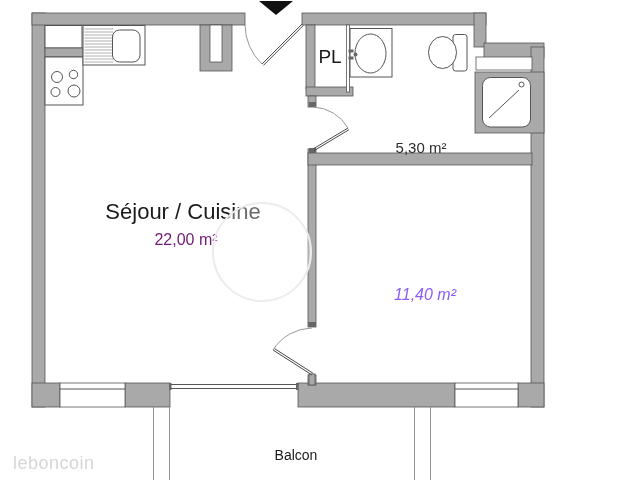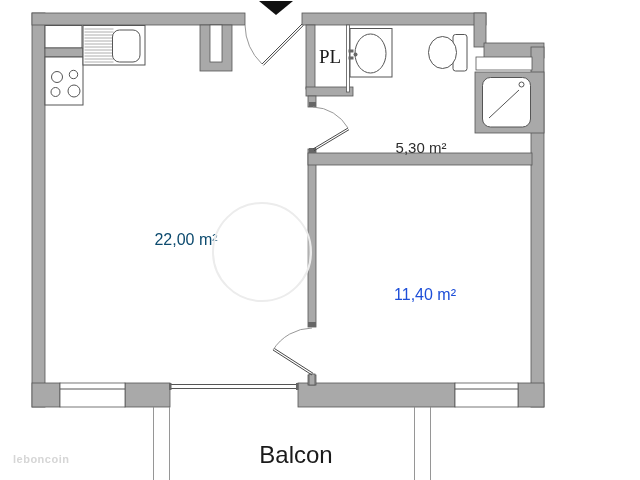--- a/index.html
+++ b/index.html
@@ -21,35 +21,35 @@
   .thin  { stroke:#8a8a8a; stroke-width:.9; fill:none; }
   .leaf  { stroke:#4a4a4a; stroke-width:1; fill:none; }
   .arc   { stroke:#999999; stroke-width:1; fill:none; }
   .dark  { fill:#666666; }
   .arrow { fill:#111111; }
   .lbl {
     position:absolute; transform:translate(-50%,-50%);
     color:var(--text); white-space:nowrap; line-height:1;
   }
   .lbl-sejour  { left:183px; top:212px; font-size:22px; }
-  .lbl-sejour-area { left:186px; top:240px; font-size:16px; color:#0c4a6e; }
+  .lbl-sejour-area { left:186px; top:240px; font-size:16px; color:#701a75; }
   .lbl-chambre { left:425px; top:264px; font-size:21px; }
-  .lbl-chambre-area { left:425px; top:295px; font-size:16px; color:#1d4ed8; }
+  .lbl-chambre-area { left:425px; top:295px; font-size:16px; color:#8b5cf6;font-style:italic; }
   .lbl-sde     { left:420px; top:97px;  font-size:20px; }
   .lbl-sde-area{ left:421px; top:147px; font-size:15px; color:#2e2e2e; }
-  .lbl-pl      { left:330px; top:56px;  font-size:19px;font-family:Liberation Serif, serif; }
-  .lbl-balcon  { left:296px; top:455px; font-size:24px; }
+  .lbl-pl      { left:330px; top:56px;  font-size:19px; }
+  .lbl-balcon  { left:296px; top:455px; font-size:14px; }
   .wm-ring {
     position:absolute; left:212px; top:202px; width:100px; height:100px;
     border:2px solid #ececec; border-radius:50%;
     background:rgba(255,255,255,.35); pointer-events:none;
   }
   .wm-brand {
     position:absolute; left:13px; top:454px; transform:none;
-    font-size:11px; font-weight:bold; letter-spacing:.5px;
+    font-size:18px; font-weight:normal; letter-spacing:.5px;
     color:var(--watermark); pointer-events:none;
   }
 </style>
 </head>
 <body>
 
 <div class="plan">
   <svg width="640" height="480" viewBox="0 0 640 480">
 
     <g>
@@ -175,20 +175,21 @@
     </g>
 
     <g>
       <rect class="wall" x="475" y="72" width="69" height="61"></rect>
       <rect class="fix" x="482.5" y="77.5" width="48" height="49.5" rx="8"></rect>
       <line class="ln" x1="489" y1="118" x2="519" y2="90"></line>
       <circle class="fix" cx="521.5" cy="84.5" r="2.5"></circle>
     </g>
   </svg>
 
+  <div class="lbl lbl-sejour">Séjour / Cuisine</div>
   <div class="lbl lbl-sejour-area">22,00 m²</div>
   <div class="lbl lbl-chambre-area">11,40 m²</div>
   <div class="lbl lbl-sde-area">5,30 m²</div>
   <div class="lbl lbl-pl">PL</div>
   <div class="lbl lbl-balcon">Balcon</div>
 
   <div class="wm-ring"></div>
   <div class="lbl wm-brand">leboncoin</div>
 </div>
 

